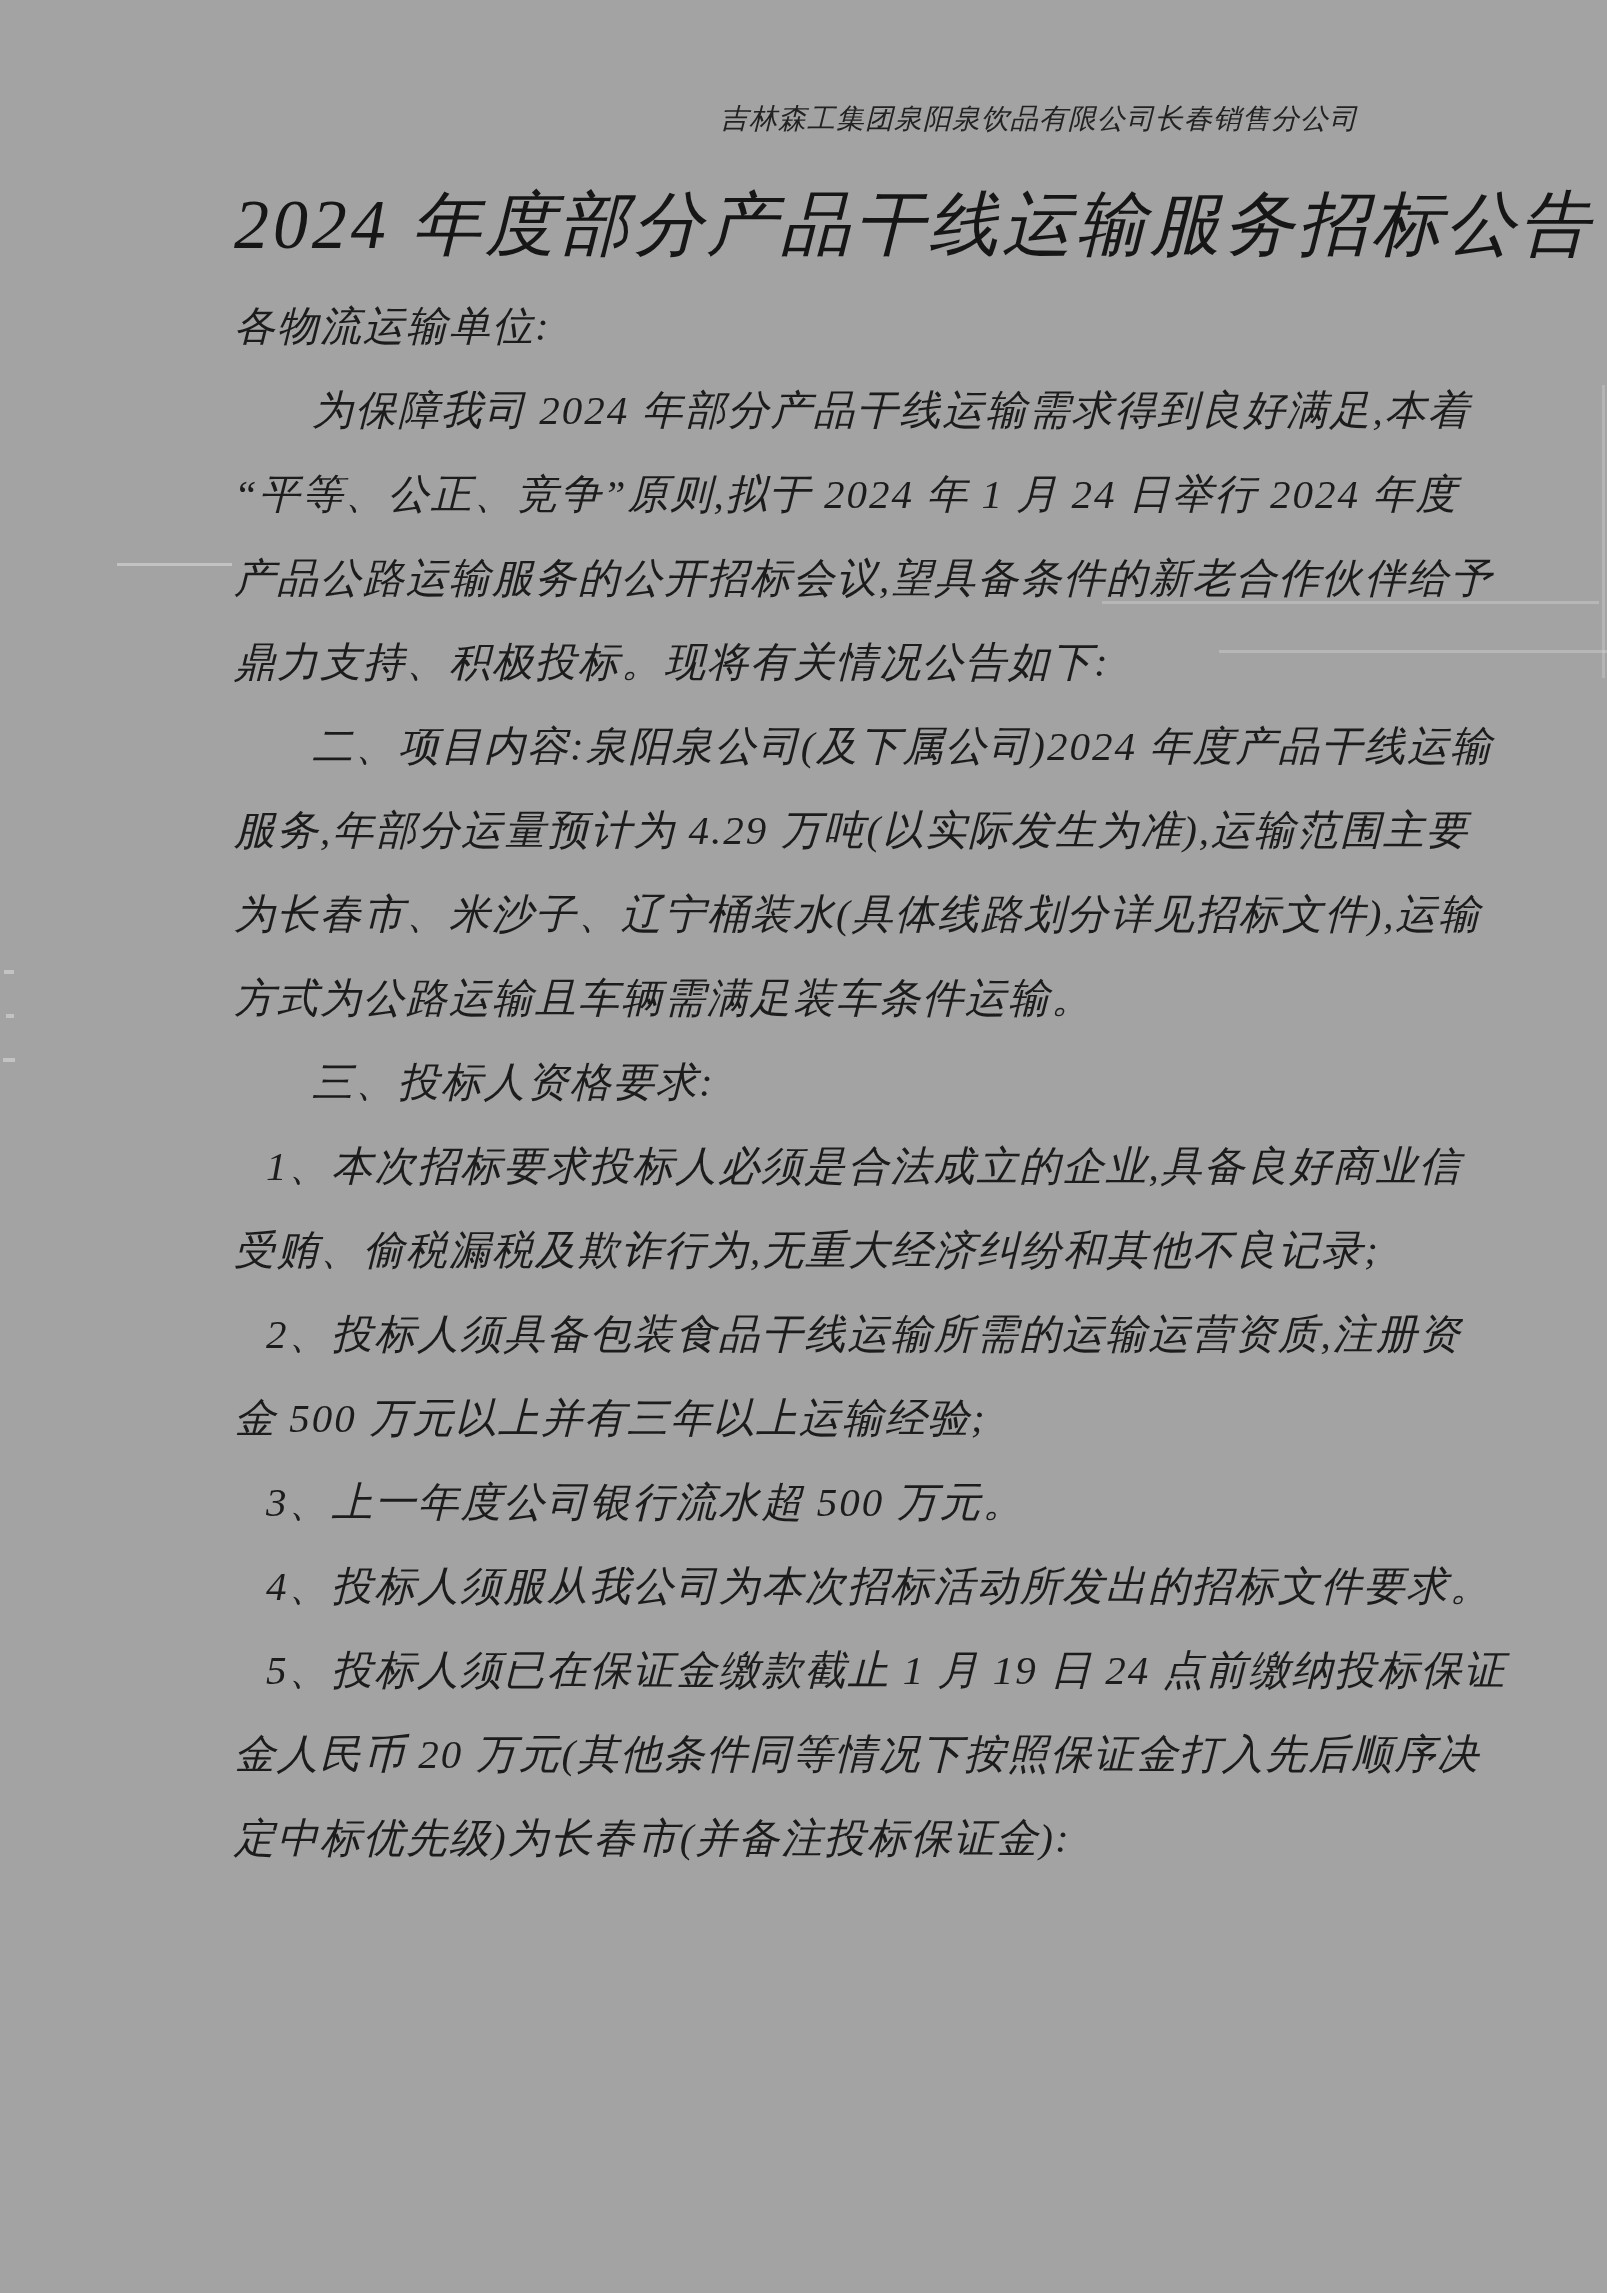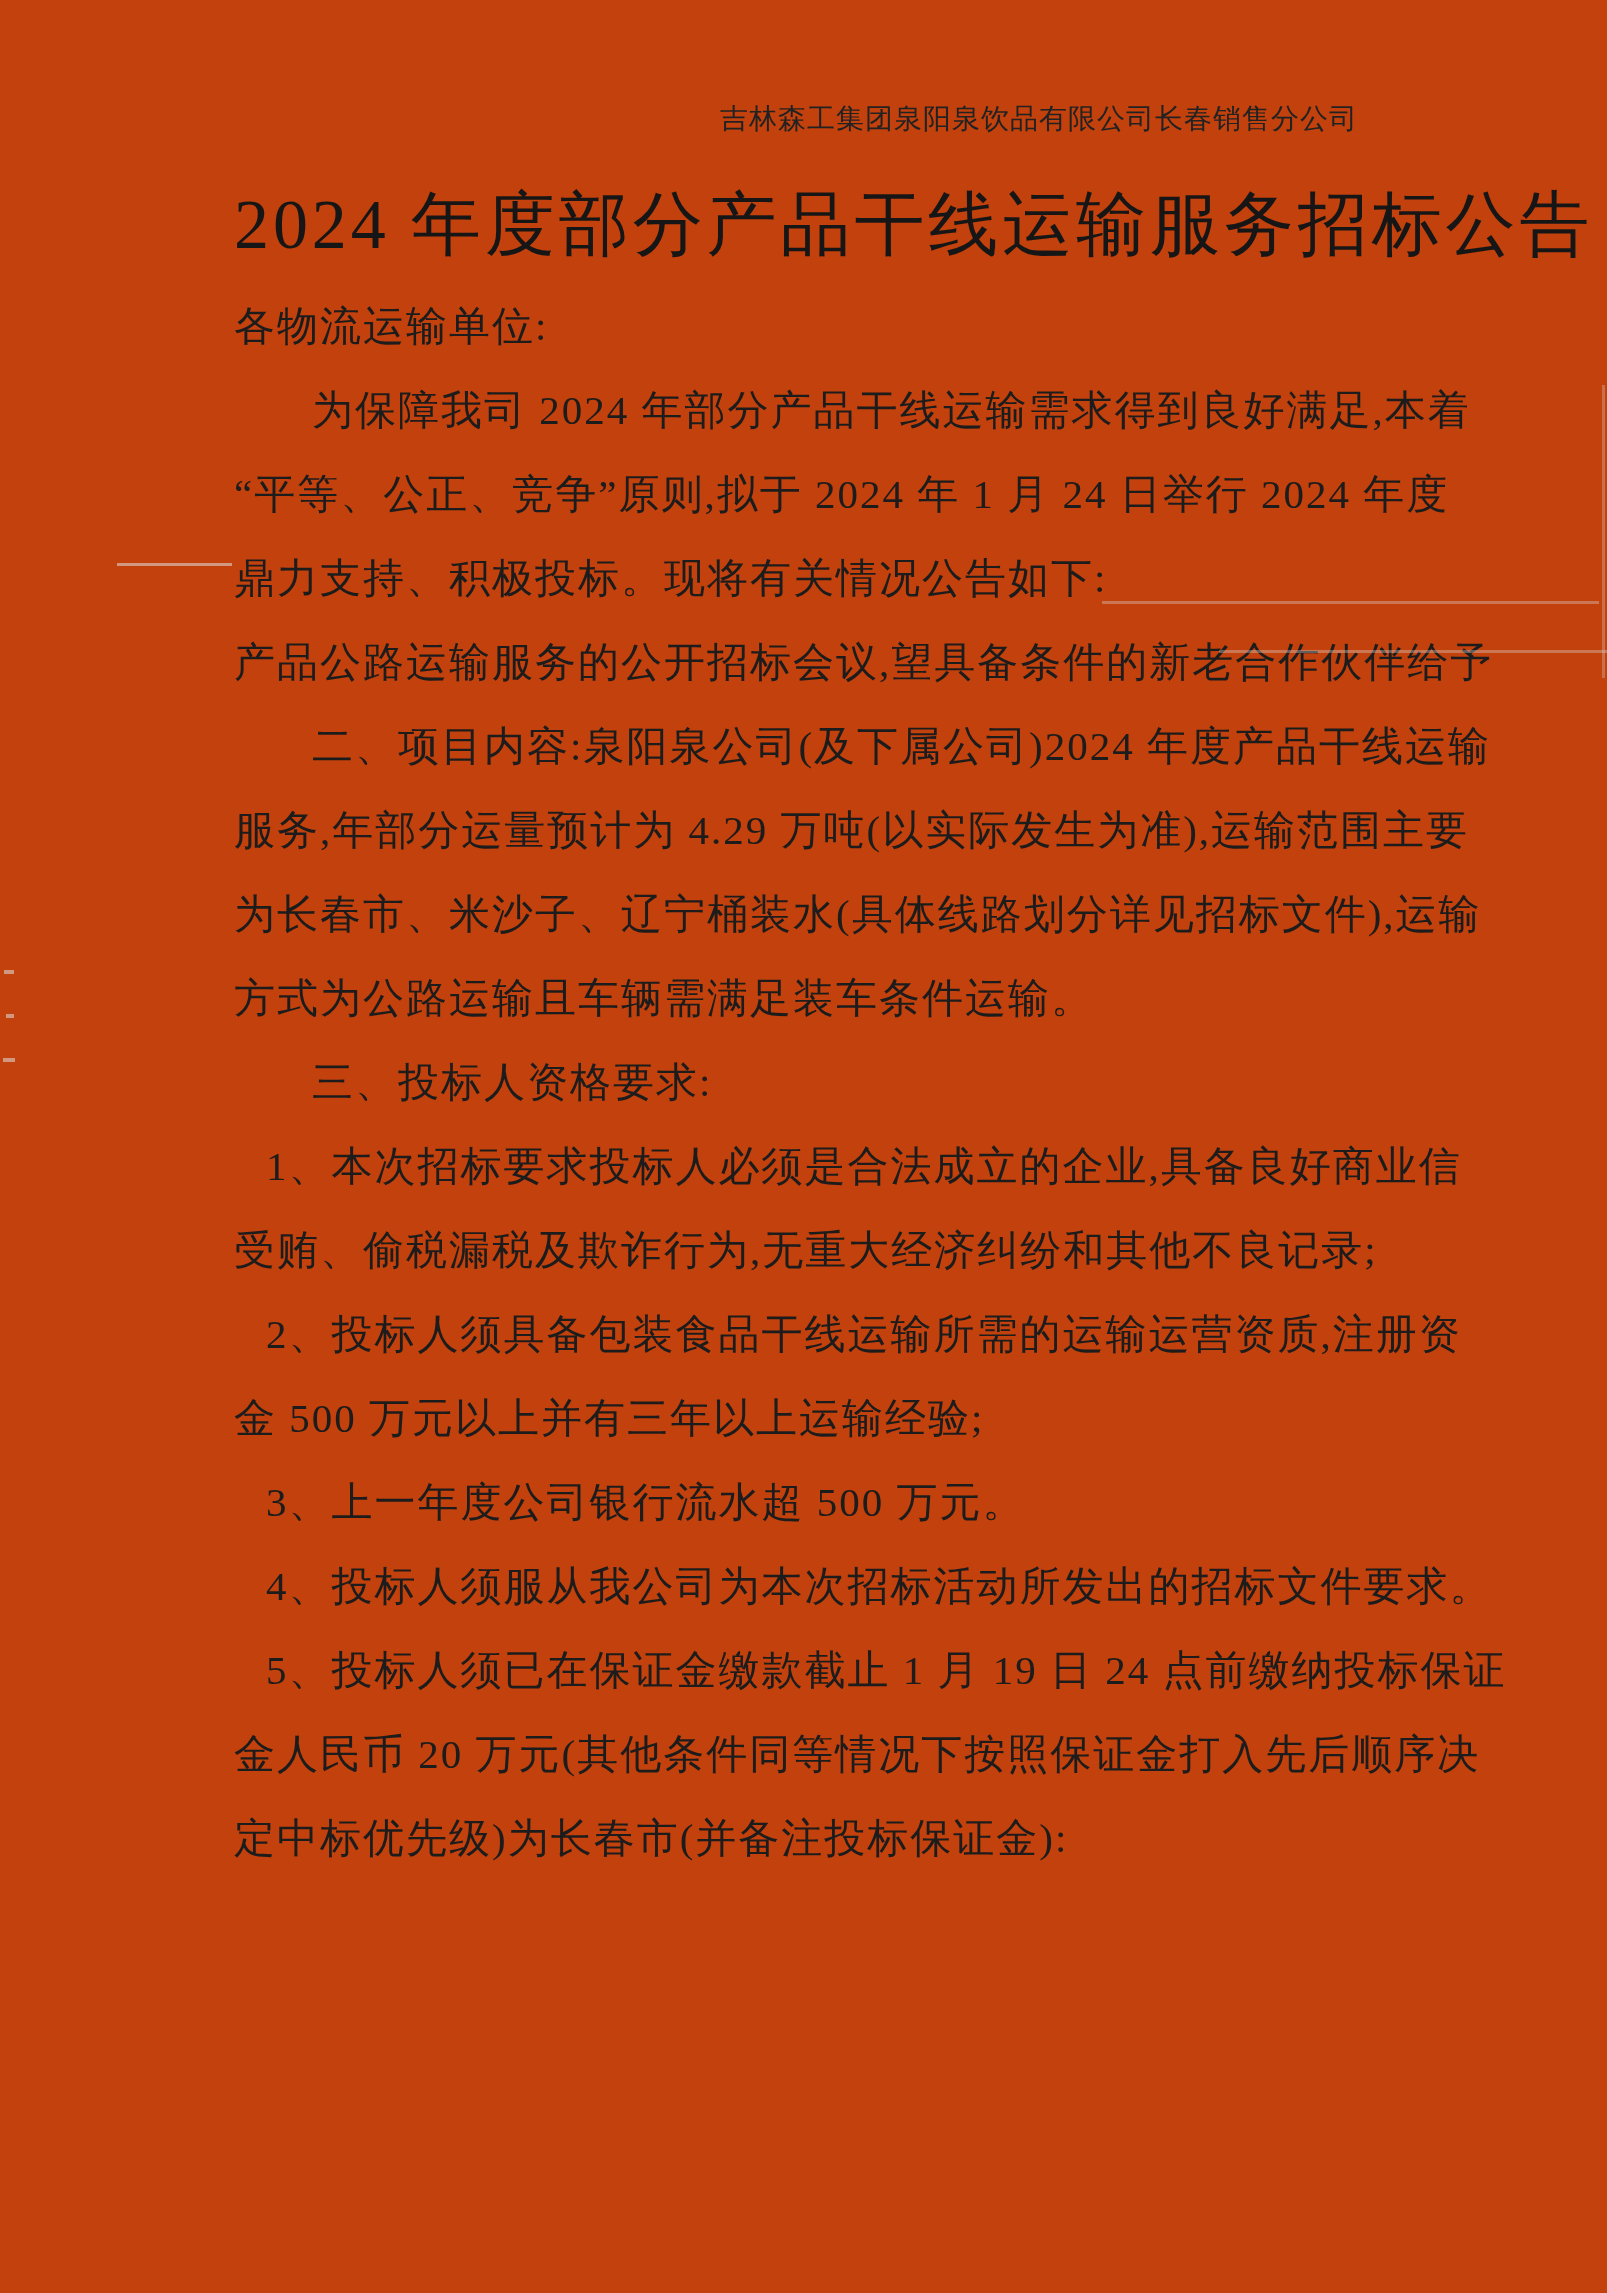--- a/index.html
+++ b/index.html
@@ -4,24 +4,25 @@
 <style>
   html, body {
     margin: 0;
     padding: 0;
     background: #ffffff;
   }
   .page {
     position: relative;
     width: 1607px;
     height: 2294px;
-    background: #c2410c;
+    background: #a3a3a3;
     overflow: hidden;
     font-family: "Liberation Serif", "DejaVu Serif", serif;
     color: #1c1c1c;
+    font-style: italic;
   }
   .company-header {
     position: absolute;
     top: 98px;
     left: 234px;
     right: 249px;
     height: 41px;
     line-height: 41px;
     font-size: 28px;
     letter-spacing: 1px;
@@ -75,22 +76,22 @@
 
   <div class="company-header">吉林森工集团泉阳泉饮品有限公司长春销售分公司</div>
 
   <div class="doc-title">2024 年度部分产品干线运输服务招标公告</div>
 
   <div class="doc-body">
 
   <div class="body-line indent-none">各物流运输单位:</div>
       <div class="body-line indent-para">为保障我司 2024 年部分产品干线运输需求得到良好满足,本着</div>
       <div class="body-line indent-none">“平等、公正、竞争”原则,拟于 2024 年 1 月 24 日举行 2024 年度</div>
+      <div class="body-line indent-none">产品公路运输服务的公开招标会议,望具备条件的新老合作伙伴给予</div>
       <div class="body-line indent-none">鼎力支持、积极投标。现将有关情况公告如下:</div>
-      <div class="body-line indent-none">产品公路运输服务的公开招标会议,望具备条件的新老合作伙伴给予</div>
       <div class="body-line indent-para">二、项目内容:泉阳泉公司(及下属公司)2024 年度产品干线运输</div>
       <div class="body-line indent-none">服务,年部分运量预计为 4.29 万吨(以实际发生为准),运输范围主要</div>
       <div class="body-line indent-none">为长春市、米沙子、辽宁桶装水(具体线路划分详见招标文件),运输</div>
       <div class="body-line indent-none">方式为公路运输且车辆需满足装车条件运输。</div>
       <div class="body-line indent-para">三、投标人资格要求:</div>
       <div class="body-line indent-item">1、本次招标要求投标人必须是合法成立的企业,具备良好商业信</div>
       <div class="body-line indent-none">受贿、偷税漏税及欺诈行为,无重大经济纠纷和其他不良记录;</div>
       <div class="body-line indent-item">2、投标人须具备包装食品干线运输所需的运输运营资质,注册资</div>
       <div class="body-line indent-none">金 500 万元以上并有三年以上运输经验;</div>
       <div class="body-line indent-item">3、上一年度公司银行流水超 500 万元。</div>

